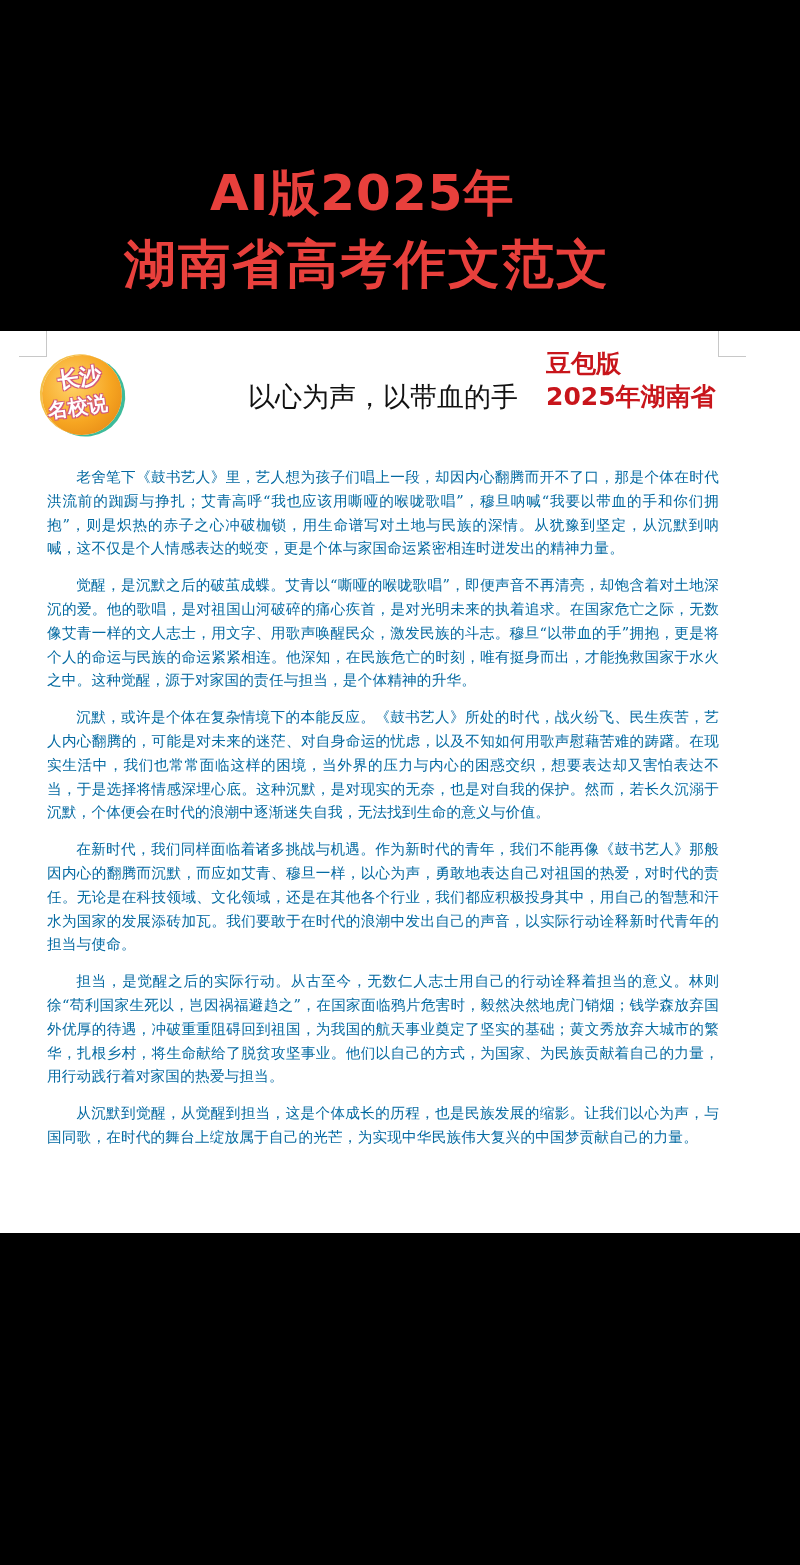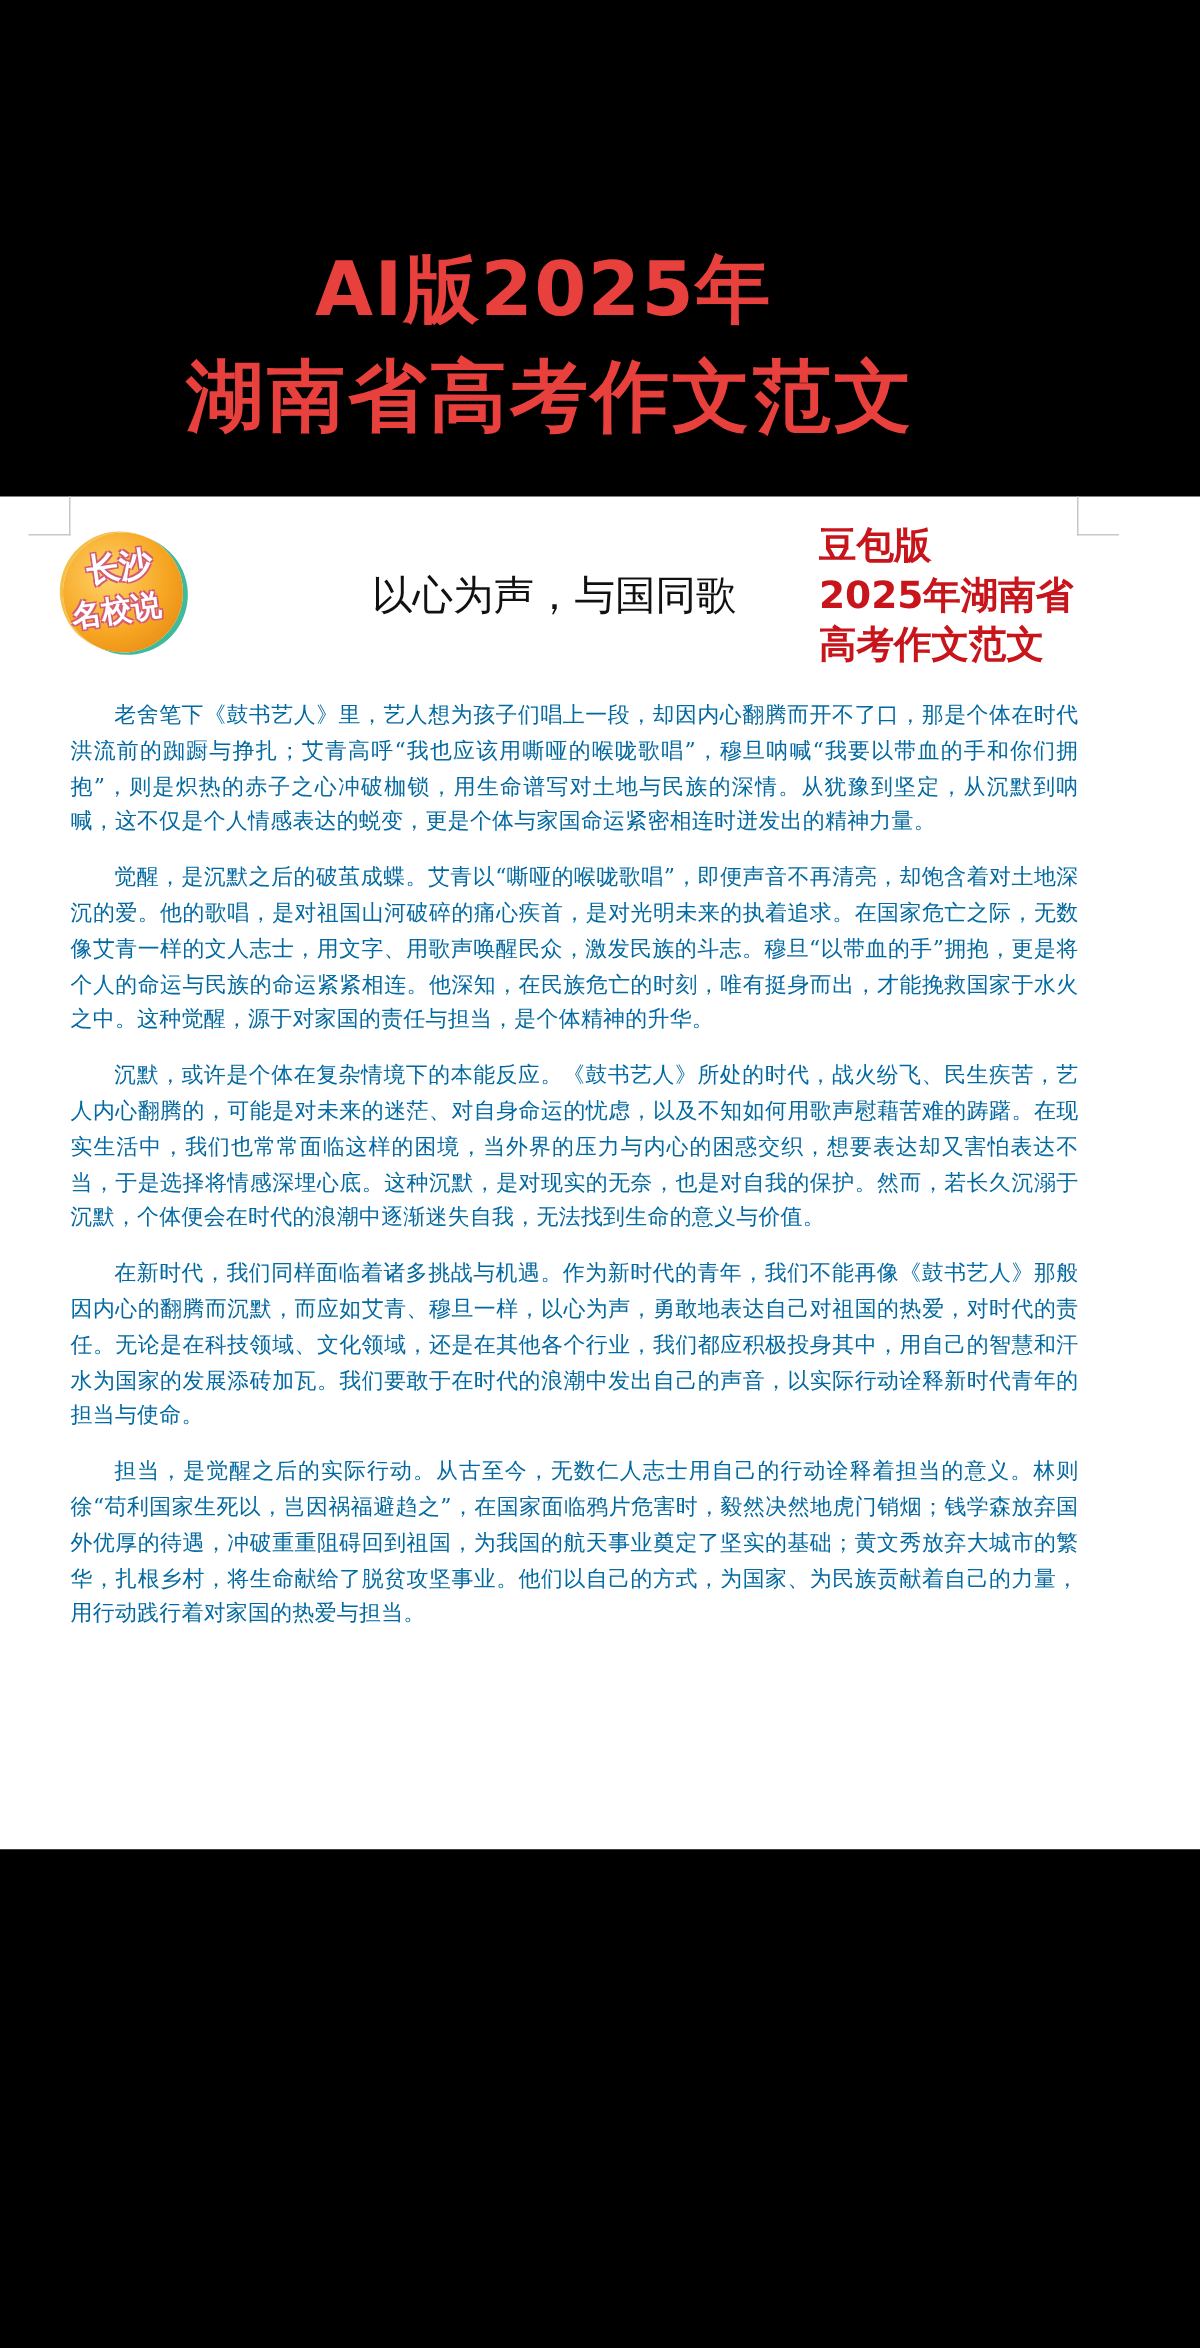--- a/index.html
+++ b/index.html
@@ -37,30 +37,30 @@
 
 <div class="page">
   <div class="crop left"></div>
   <div class="crop right"></div>
 
   <div class="logo">
     <span class="t1">长沙</span>
     <span class="t2">名校说</span>
   </div>
 
-  <div class="essay-title">以心为声，与国同歌</div>
+  <div class="essay-title">以心为声，以带血的手</div>
 
   <div class="edition">
     <div>豆包版</div>
     <div>2025年湖南省</div>
-    <div>高考作文范文</div>
   </div>
 
   <div class="body-text">
     <p class="para">老舍笔下《鼓书艺人》里，艺人想为孩子们唱上一段，却因内心翻腾而开不了口，那是个体在时代洪流前的踟蹰与挣扎；艾青高呼“我也应该用嘶哑的喉咙歌唱”，穆旦呐喊“我要以带血的手和你们拥抱”，则是炽热的赤子之心冲破枷锁，用生命谱写对土地与民族的深情。从犹豫到坚定，从沉默到呐喊，这不仅是个人情感表达的蜕变，更是个体与家国命运紧密相连时迸发出的精神力量。</p>
     <p class="para">觉醒，是沉默之后的破茧成蝶。艾青以“嘶哑的喉咙歌唱”，即便声音不再清亮，却饱含着对土地深沉的爱。他的歌唱，是对祖国山河破碎的痛心疾首，是对光明未来的执着追求。在国家危亡之际，无数像艾青一样的文人志士，用文字、用歌声唤醒民众，激发民族的斗志。穆旦“以带血的手”拥抱，更是将个人的命运与民族的命运紧紧相连。他深知，在民族危亡的时刻，唯有挺身而出，才能挽救国家于水火之中。这种觉醒，源于对家国的责任与担当，是个体精神的升华。</p>
     <p class="para">沉默，或许是个体在复杂情境下的本能反应。《鼓书艺人》所处的时代，战火纷飞、民生疾苦，艺人内心翻腾的，可能是对未来的迷茫、对自身命运的忧虑，以及不知如何用歌声慰藉苦难的踌躇。在现实生活中，我们也常常面临这样的困境，当外界的压力与内心的困惑交织，想要表达却又害怕表达不当，于是选择将情感深埋心底。这种沉默，是对现实的无奈，也是对自我的保护。然而，若长久沉溺于沉默，个体便会在时代的浪潮中逐渐迷失自我，无法找到生命的意义与价值。</p>
     <p class="para">在新时代，我们同样面临着诸多挑战与机遇。作为新时代的青年，我们不能再像《鼓书艺人》那般因内心的翻腾而沉默，而应如艾青、穆旦一样，以心为声，勇敢地表达自己对祖国的热爱，对时代的责任。无论是在科技领域、文化领域，还是在其他各个行业，我们都应积极投身其中，用自己的智慧和汗水为国家的发展添砖加瓦。我们要敢于在时代的浪潮中发出自己的声音，以实际行动诠释新时代青年的担当与使命。</p>
     <p class="para">担当，是觉醒之后的实际行动。从古至今，无数仁人志士用自己的行动诠释着担当的意义。林则徐“苟利国家生死以，岂因祸福避趋之”，在国家面临鸦片危害时，毅然决然地虎门销烟；钱学森放弃国外优厚的待遇，冲破重重阻碍回到祖国，为我国的航天事业奠定了坚实的基础；黄文秀放弃大城市的繁华，扎根乡村，将生命献给了脱贫攻坚事业。他们以自己的方式，为国家、为民族贡献着自己的力量，用行动践行着对家国的热爱与担当。</p>
+    <p class="para">从沉默到觉醒，从觉醒到担当，这是个体成长的历程，也是民族发展的缩影。让我们以心为声，与国同歌，在时代的舞台上绽放属于自己的光芒，为实现中华民族伟大复兴的中国梦贡献自己的力量。</p>
   </div>
 </div>
 
 <div class="bottom"></div>
 
 </body></html>

